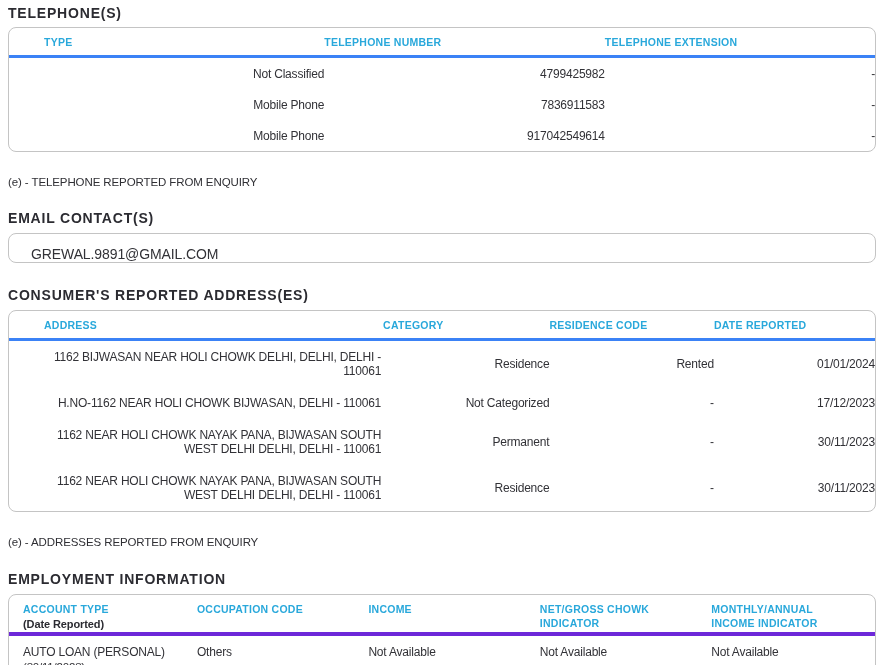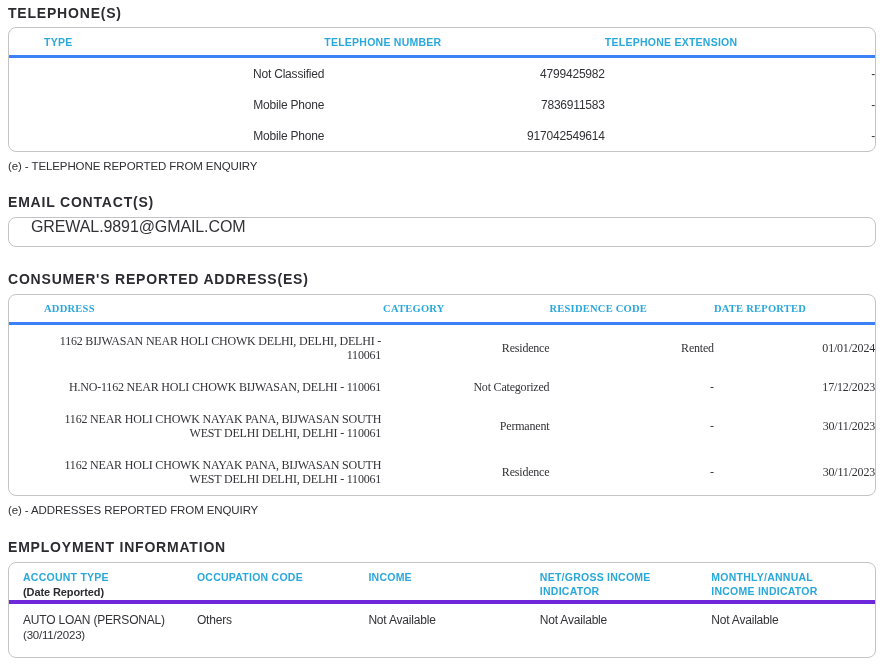--- a/index.html
+++ b/index.html
@@ -32,36 +32,36 @@
   .trow { display: flex; align-items: center; font-size: 12px; letter-spacing: -0.2px; text-align: right; }
 
   
   .tel-c1 { width: 36.4%; padding-left: 35px; }
   .tel-c2 { width: 32.4%; }
   .tel-c3 { flex: 1; }
   .tel-row { height: 31px; }
   .tbl-tel { margin-top: 6px; }
 
   .footnote {
-    margin-top: 8px; font-size: 11.5px; letter-spacing: -0.1px;
+    margin-top: 24px; font-size: 11.5px; letter-spacing: -0.1px;
     color: #2f2f34;
   }
 
   
   .title-email { margin-top: 22px; }
   .email-box {
     margin-top: 7px; height: 30px;
     border: 1px solid #c4c4c4; border-radius: 8px;
-    display: flex; align-items: flex-start; padding-left: 22px;
-    font-size: 16px; letter-spacing: -0.1px;
+    display: flex; align-items: flex-end; padding-left: 22px;
+    font-size: 14px; letter-spacing: -0.1px;
   }
 
   
   .title-addr { margin-top: 24px; }
-  .tbl-addr { margin-top: 7px; font-family: Liberation Serif, serif; }
+  .tbl-addr { margin-top: 7px; }
   .adr-c1 { width: 43.2%; padding-left: 35px; padding-right: 2px; }
   .adr-c2 { width: 19.2%; }
   .adr-c3 { width: 19.0%; }
   .adr-c4 { flex: 1; }
   .adr-row { min-height: 32px; padding: 9px 0; line-height: 14px; }
 
   
   .title-emp { margin-top: 23px; }
   .tbl-emp { margin-top: 7px; }
   .emp-c1 { width: 21.7%; padding-left: 14px; }
@@ -157,21 +157,21 @@
 
   <div class="section-title title-emp">EMPLOYMENT INFORMATION</div>
   <div class="tbl tbl-emp">
     <div class="emp-head">
       <div class="th emp-c1">
         <span>ACCOUNT TYPE</span>
         <span class="sub-label">(Date Reported)</span>
       </div>
       <div class="th emp-c2">OCCUPATION CODE</div>
       <div class="th emp-c3">INCOME</div>
-      <div class="th emp-c4">NET/GROSS INCOME INDICATOR</div>
+      <div class="th emp-c4">NET/GROSS CHOWK INDICATOR</div>
       <div class="th emp-c5">MONTHLY/ANNUAL INCOME INDICATOR</div>
     </div>
     <div class="emp-row">
       <div class="emp-c1">
         <span>AUTO LOAN (PERSONAL)</span>
         <span class="sub-value">(30/11/2023)</span>
       </div>
       <div class="emp-c2">Others</div>
       <div class="emp-c3">Not Available</div>
       <div class="emp-c4">Not Available</div>

